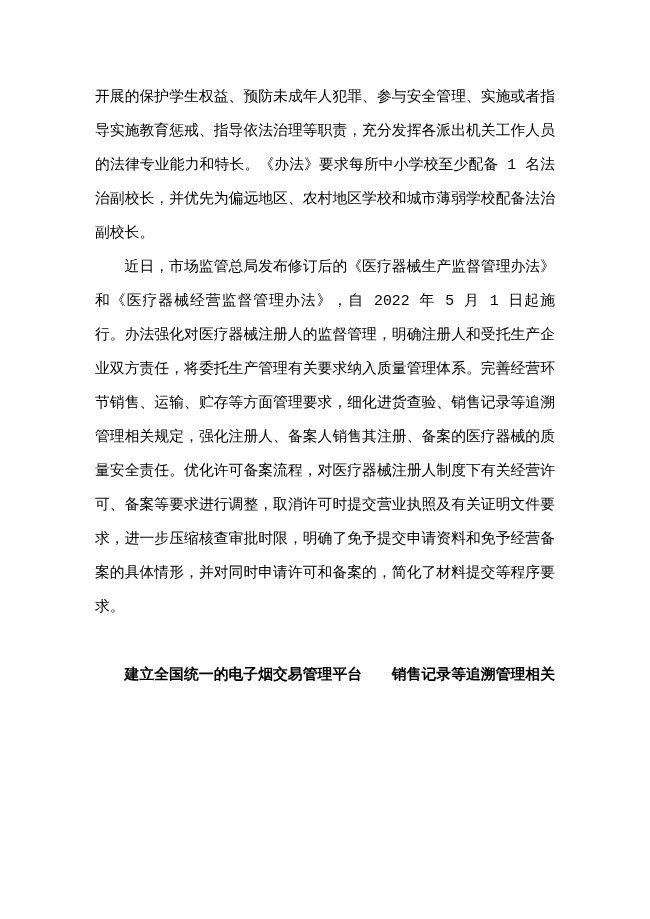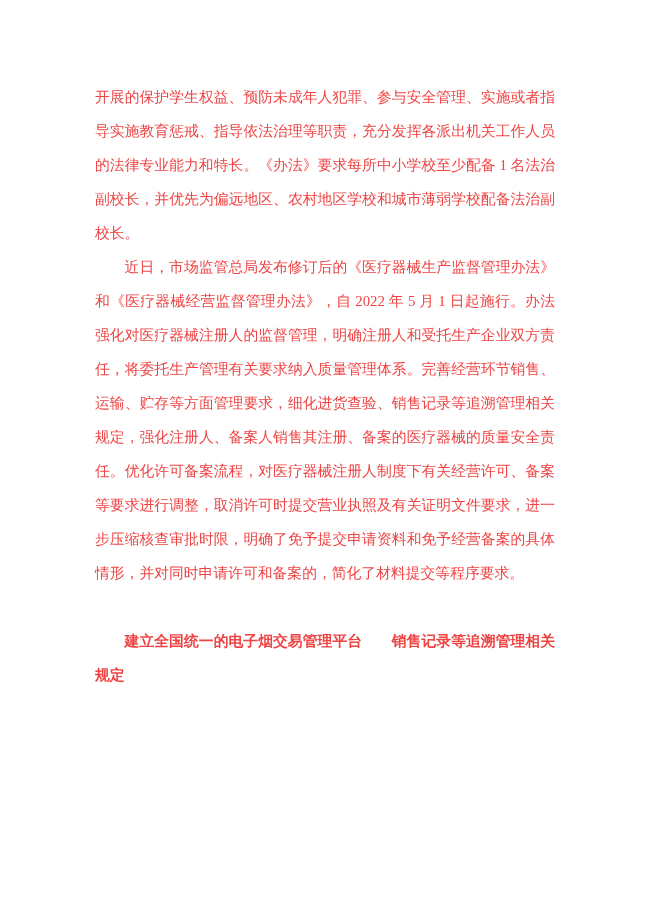--- a/index.html
+++ b/index.html
@@ -8,22 +8,22 @@
     background: #ffffff;
   }
   .page {
     position: relative;
     box-sizing: border-box;
     width: 650px;
     height: 693px;
     background: #ffffff;
     padding: 80px 95px 0 95px;
     overflow: hidden;
-    font-family: Liberation Serif, serif;
-    color: #ef4444;
+    font-family: Liberation Mono, monospace;
+    color: #000000;
   }
   .doc-body {
     width: 460px;
   }
   .doc-body p,
   .doc-body h2 {
     margin: 0;
     font-size: 14.8px;
     line-height: 34px;
     text-align: justify;

